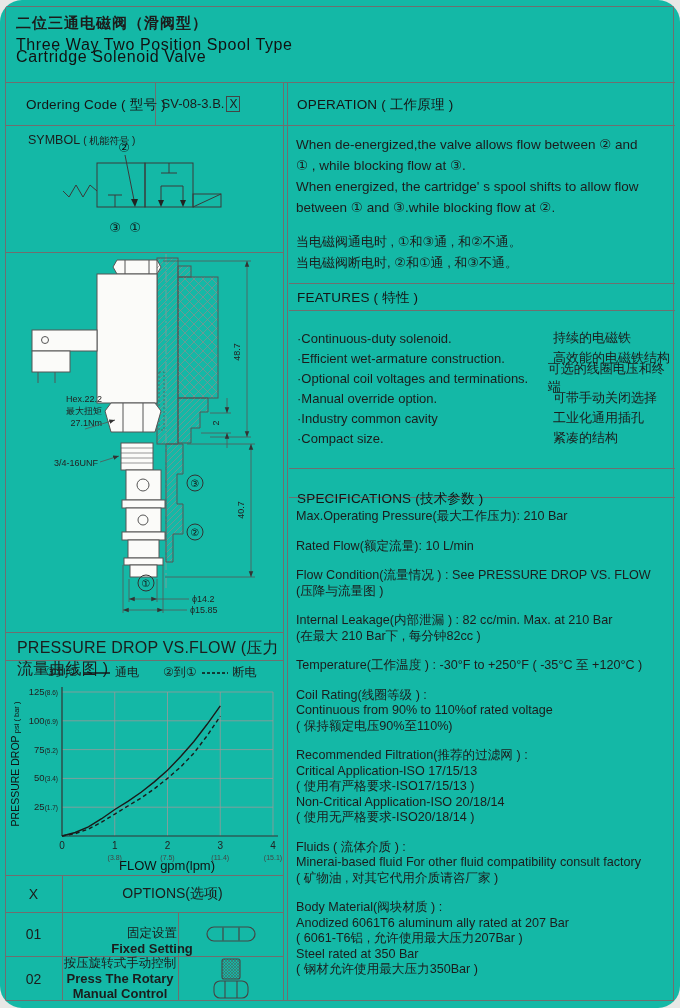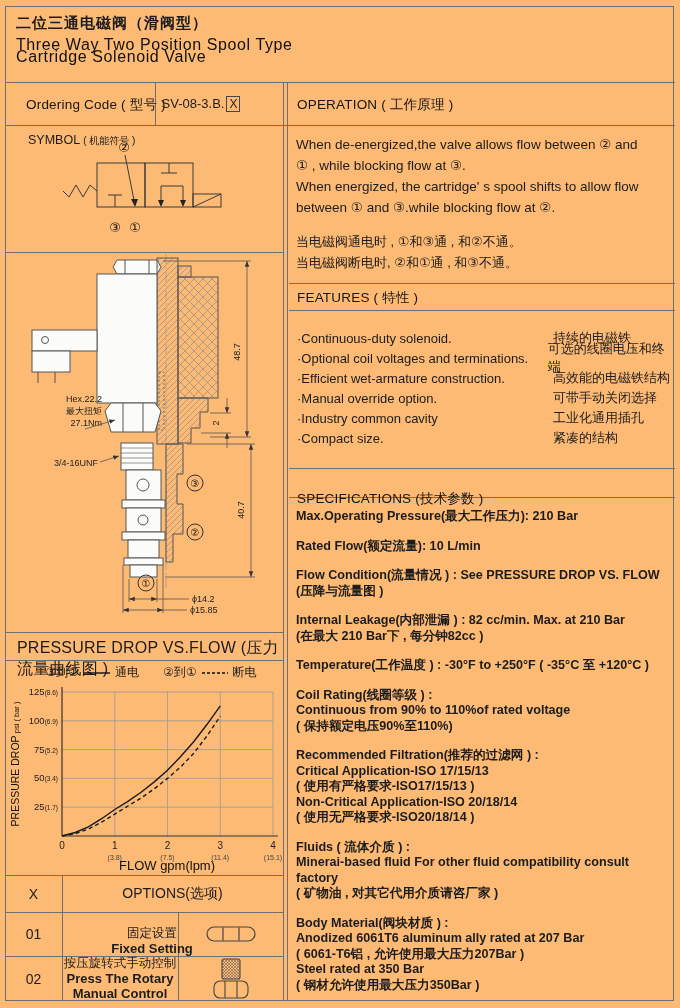--- a/index.html
+++ b/index.html
@@ -1,36 +1,36 @@
 <!DOCTYPE html>
 <html><head>
 <meta charset="utf-8">
 <style>
   html,body{margin:0;padding:0;background:#e8e8e6;}
-  .page{position:relative;width:680px;height:1008px;background:#fdba74;
-        font-family:"Liberation Sans","DejaVu Sans",sans-serif;color:#1c1c1c;overflow:hidden;}
+  .page{position:relative;width:680px;height:1008px;background:#14b8a6;
+        font-family:"Liberation Sans","DejaVu Sans",sans-serif;color:#1c1c1c;overflow:hidden;border-radius:22px;}
   .frame{position:absolute;left:5px;top:6px;width:669px;height:995px;border:1px solid #6f6f6f;box-sizing:border-box;}
   .abs{position:absolute;}
   .hline{position:absolute;height:1px;background:#6f6f6f;}
   .vline{position:absolute;width:1px;background:#6f6f6f;}
   .dblline{position:absolute;left:283px;top:82px;height:919px;width:5px;
            border-left:1px solid #6f6f6f;border-right:1px solid #6f6f6f;box-sizing:border-box;}
   .title-zh{position:absolute;left:16px;top:14px;font-size:15px;font-weight:700;letter-spacing:1px;}
   .title-en{position:absolute;left:16px;font-size:16px;letter-spacing:.6px;color:#111;}
   .sec-head{font-size:13.5px;color:#151515;letter-spacing:.2px;}
   .small-zh{font-size:10px;}
   .cell-center{display:flex;align-items:center;justify-content:center;text-align:center;}
   .xbox{display:inline-block;border:1px solid #444;padding:0 2px;margin-left:2px;font-size:12px;line-height:14px;}
   .op-line{font-size:13.5px;line-height:21px;}
   .op-zh{font-size:13px;line-height:21px;}
   .feat-row{display:flex;height:20px;align-items:center;padding-left:8px;}
   .feat-en{width:256px;font-size:13px;}
   .feat-zh{font-size:13px;}
   .spec-para{margin-bottom:14px;}
-  .sline{font-size:12.6px;line-height:15.5px;font-weight:bold;}
+  .sline{font-size:12.6px;line-height:15.5px;}
   .chart-head{position:absolute;left:5px;top:632px;width:278px;height:28px;
               font-size:16px;letter-spacing:.2px;padding:6px 0 0 12px;box-sizing:border-box;}
   .legend{position:absolute;left:5px;top:664px;width:278px;display:flex;justify-content:center;
           align-items:center;gap:5px;font-size:12px;margin-left:7px;}
   .opt-cell{position:absolute;display:flex;flex-direction:column;align-items:center;justify-content:center;text-align:center;}
   .opt-code{font-size:14px;}
   .opt-zh{font-size:12.5px;line-height:15px;}
   .opt-en{font-size:13px;line-height:15px;font-weight:bold;}
   svg text{font-family:"Liberation Sans","DejaVu Sans",sans-serif;}
 </style>
@@ -294,26 +294,26 @@
     <div class="op-zh">当电磁阀断电时, ②和①通 , 和③不通。</div>
   </div>
 
   <div class="abs sec-head" style="left:297px;top:289px;">FEATURES ( 特性 )</div>
   <div class="abs" style="left:289px;top:328px;width:386px;">
     <div class="feat-row">
         <span class="feat-en">·Continuous-duty  solenoid.</span>
         <span class="feat-zh">持续的电磁铁</span>
       </div>
     <div class="feat-row">
+        <span class="feat-en">·Efficient wet-armature construction.</span>
+        <span class="feat-zh">高效能的电磁铁结构</span>
+      </div>
+    <div class="feat-row">
         <span class="feat-en">·Optional coil voltages and terminations.</span>
         <span class="feat-zh">可选的线圈电压和终端</span>
-      </div>
-    <div class="feat-row">
-        <span class="feat-en">·Efficient wet-armature construction.</span>
-        <span class="feat-zh">高效能的电磁铁结构</span>
       </div>
     <div class="feat-row">
         <span class="feat-en">·Manual override option.</span>
         <span class="feat-zh">可带手动关闭选择</span>
       </div>
     <div class="feat-row">
         <span class="feat-en">·Industry common cavity</span>
         <span class="feat-zh">工业化通用插孔</span>
       </div>
     <div class="feat-row">

